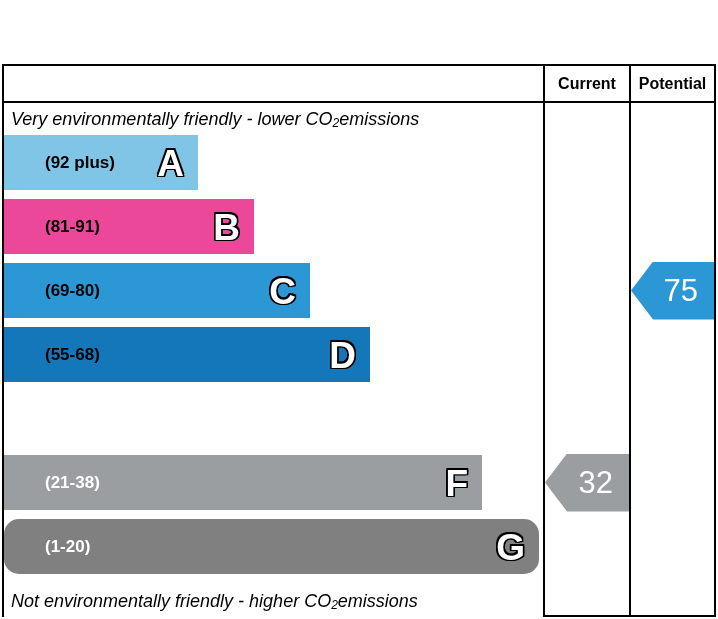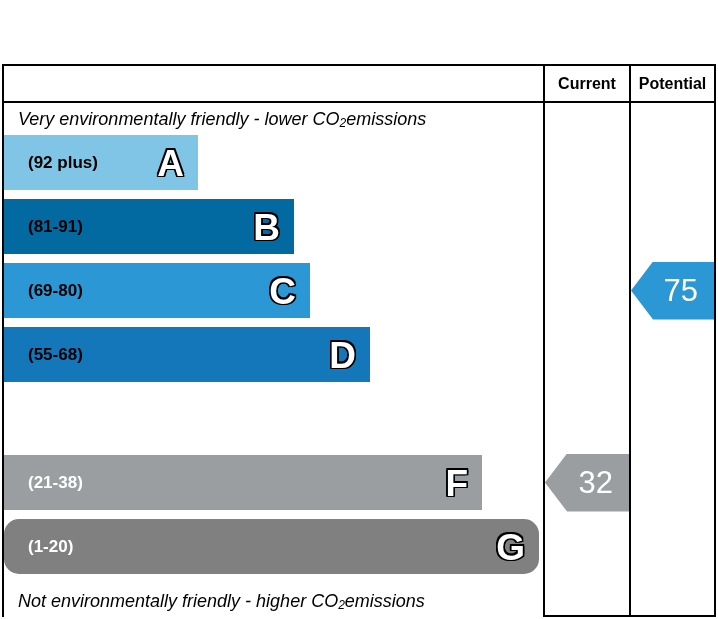--- a/index.html
+++ b/index.html
@@ -75,35 +75,35 @@
     position:absolute;
     left:0; top:37px;
     width:539px; height:514px;
     background:#ffffff;
   }
   .caption{
     position:absolute; left:0;
     width:539px; height:32px;
     display:flex; align-items:center;
     font-size:18px; font-style:italic; color:#000000;
-    padding-left:14px;
+    padding-left:7px;
     white-space:nowrap;
   }
   .caption sub{ font-size:12px; vertical-align:baseline; position:relative; top:4px; }
   .caption.top{ top:0px; }
   .caption.bottom{ top:482px; }
 
   .bands{
     position:absolute; left:0; top:32px;
     width:539px; height:450px;
   }
   .band{
     position:absolute; left:0;
     height:55px;
-    display:flex; align-items:center;
+    display:flex; align-items:center;padding-left:17px;
   }
   .band-range{
     font-size:17px; font-weight:bold;
     padding-left:24px;
     white-space:nowrap;
   }
   .band-letter{
     position:absolute;
     font-size:37px; font-weight:bold;
     color:#ffffff;
@@ -153,21 +153,21 @@
         <span>Very environmentally friendly - lower CO</span>
           <sub>2</sub>
           <span> emissions</span>
       </div>
 
       <div class="bands" id="bands-container">
           <div class="band light-label" style="top: 0px; width: 194px; height: 55px; background: rgb(128, 196, 230);">
             <span class="band-range">(92 plus)</span>
             <span class="band-letter" style="right: 14px; top: 50%; transform: translateY(-50%);">A</span>
           </div>
-          <div class="band light-label" style="top: 64px; width: 290px; height: 55px; background: #0369a1;">
+          <div class="band light-label" style="top: 64px; width: 250px; height: 55px; background: #ec4899;">
             <span class="band-range">(81-91)</span>
             <span class="band-letter" style="right: 14px; top: 50%; transform: translateY(-50%);">B</span>
           </div>
           <div class="band light-label" style="top: 128px; width: 306px; height: 55px; background: rgb(43, 151, 212);">
             <span class="band-range">(69-80)</span>
             <span class="band-letter" style="right: 14px; top: 50%; transform: translateY(-50%);">C</span>
           </div>
           <div class="band light-label" style="top: 192px; width: 366px; height: 55px; background: rgb(20, 119, 186);">
             <span class="band-range">(55-68)</span>
             <span class="band-letter" style="right: 14px; top: 50%; transform: translateY(-50%);">D</span>

